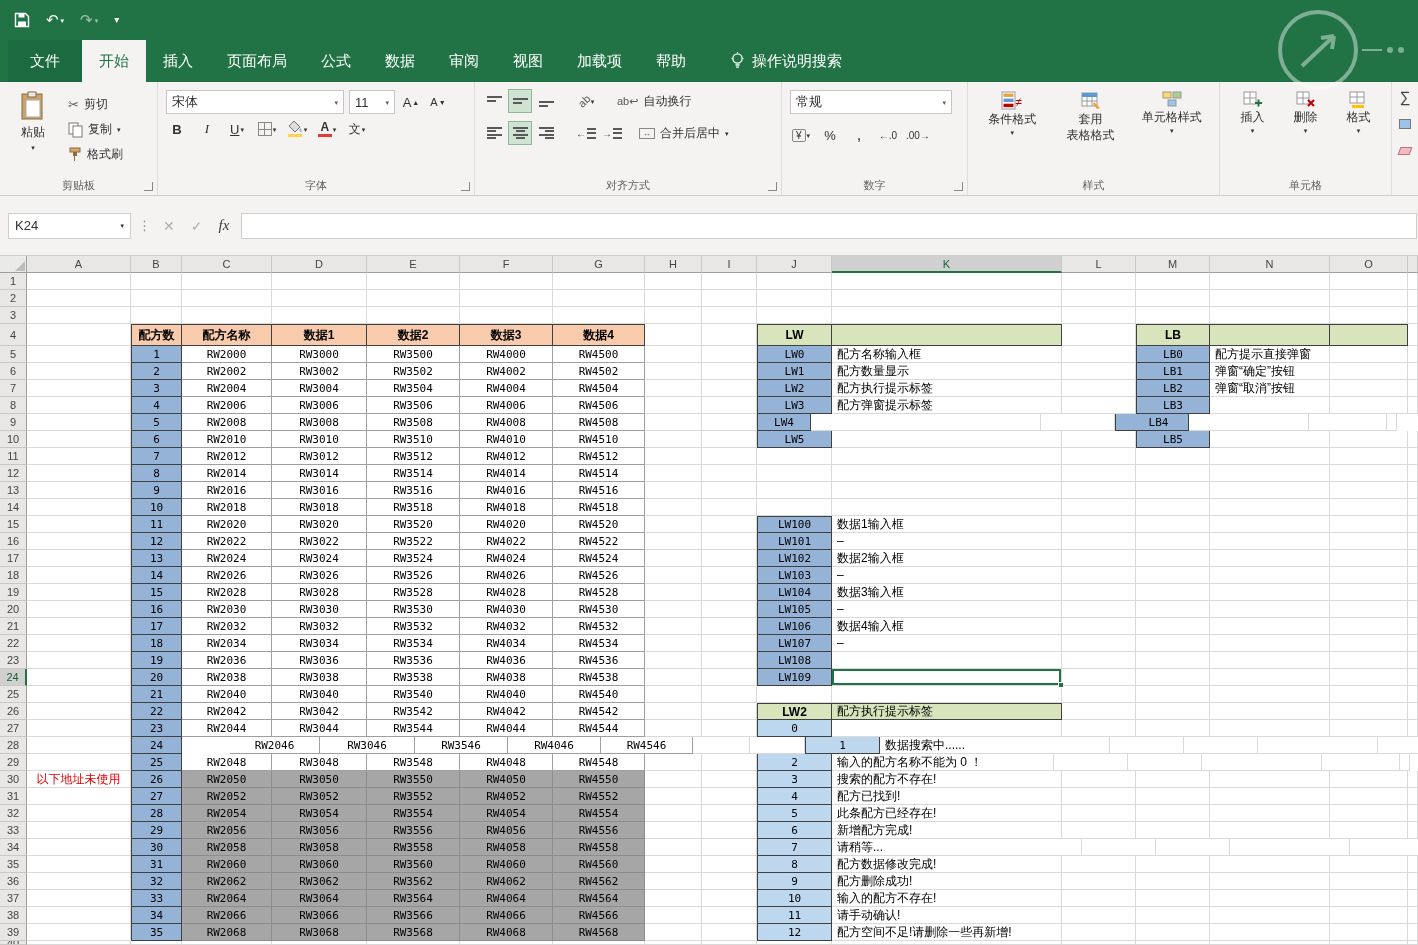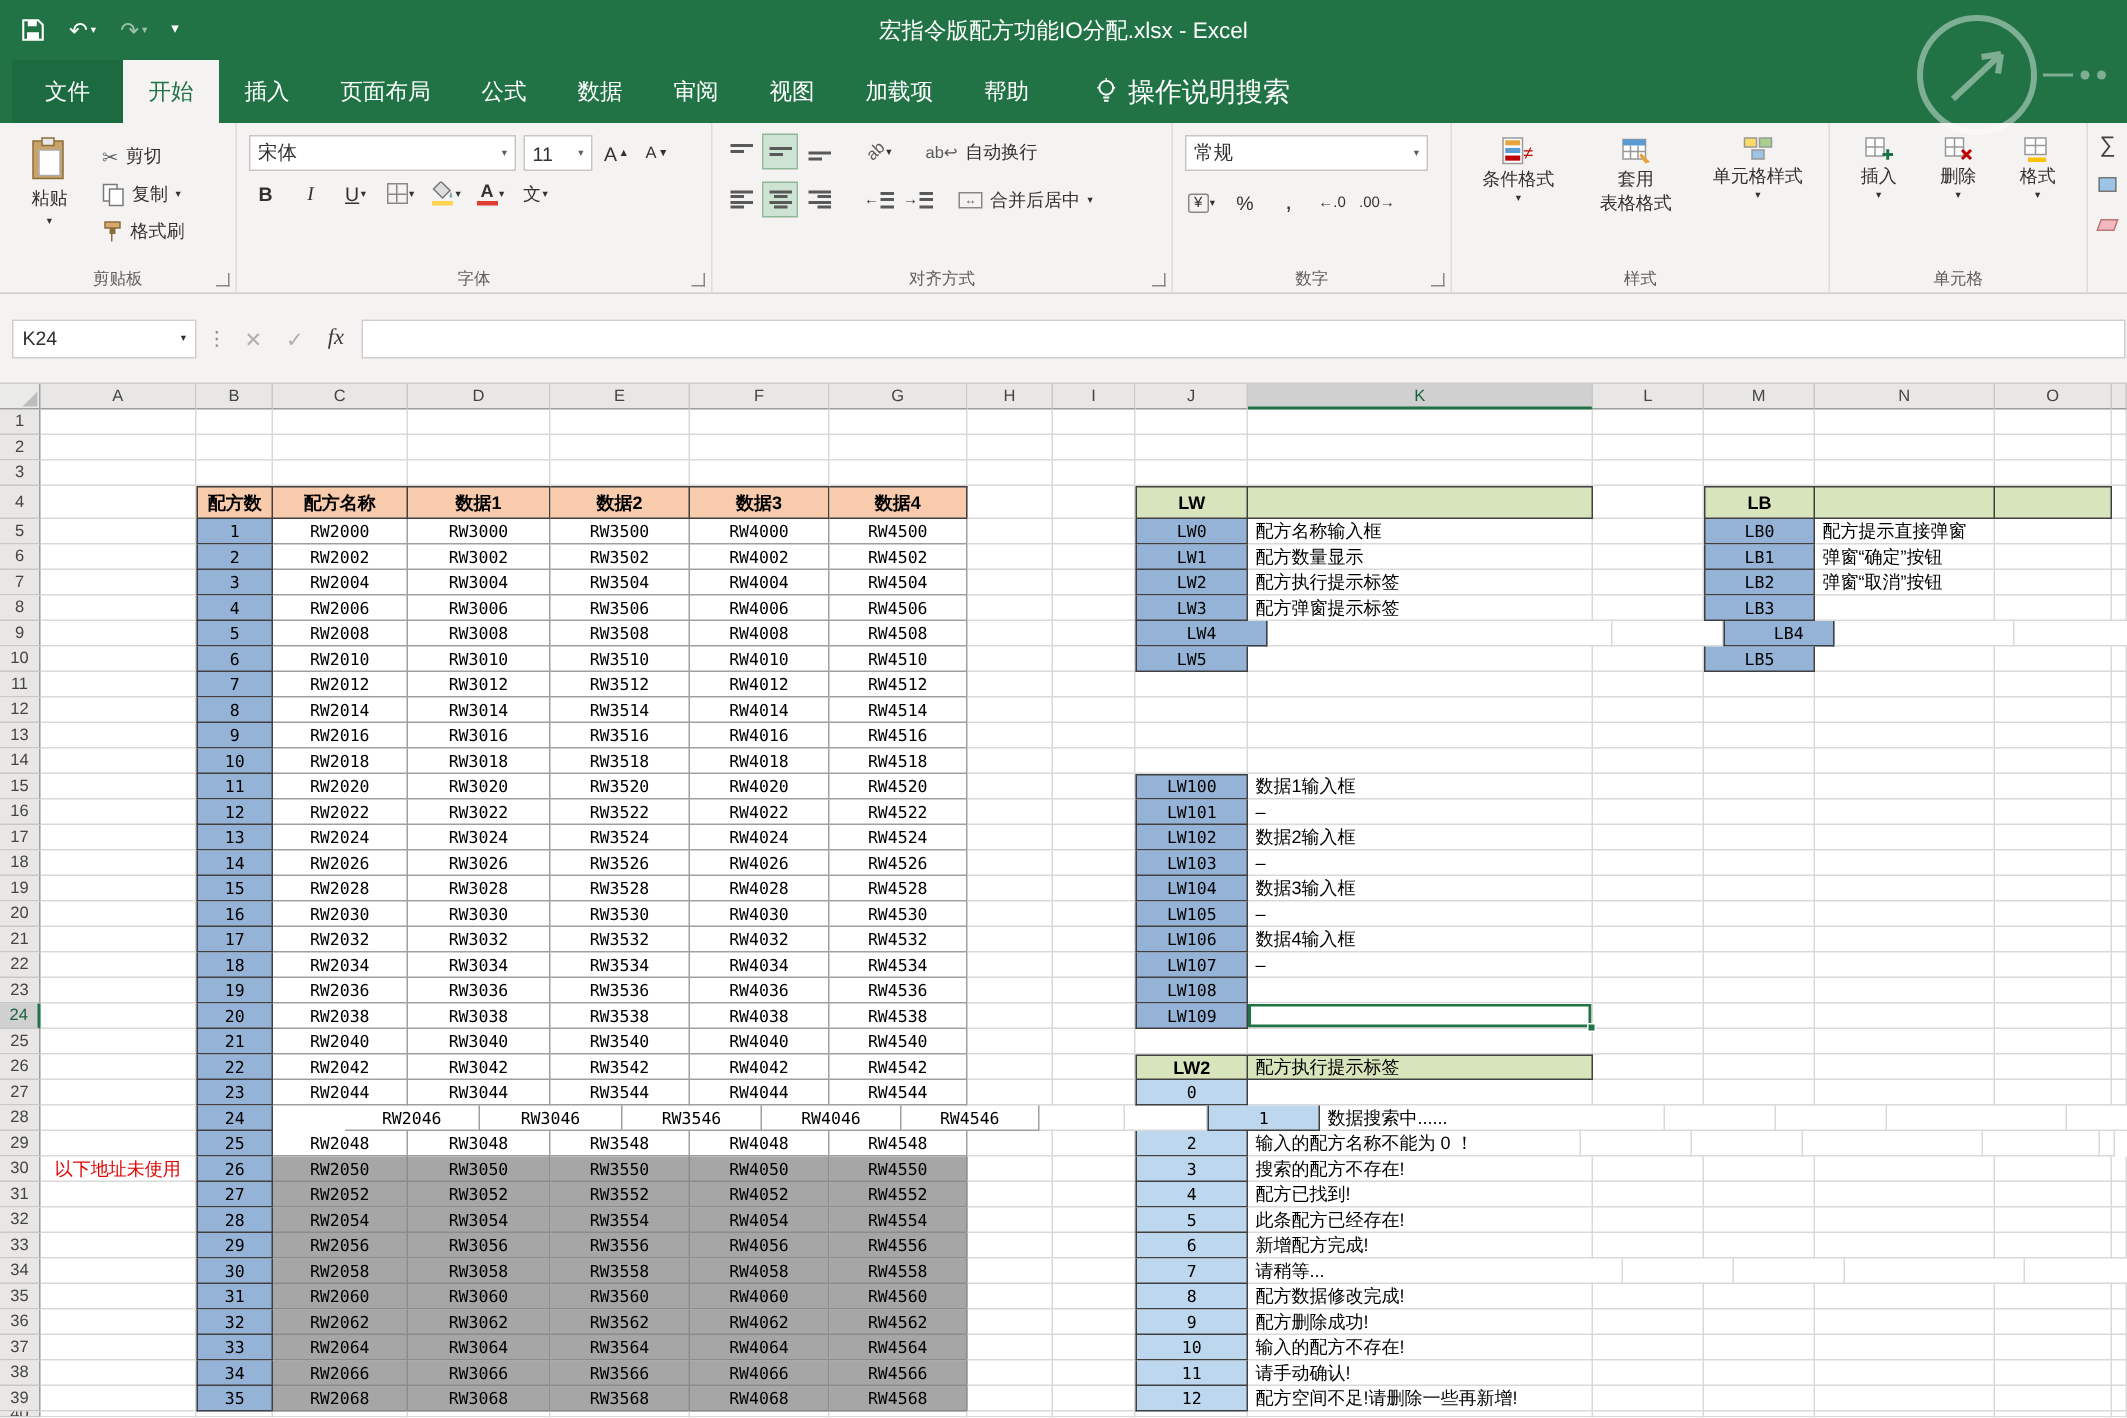--- a/index.html
+++ b/index.html
@@ -14,21 +14,21 @@
   .dim { opacity:.55; }
   .title { position:absolute; left:0; right:0; text-align:center; font-size:15px; pointer-events:none; }
   .watermark { position:absolute; top:4px; right:10px; opacity:.42; pointer-events:none; z-index:30; }
 
   
   .tabsrow { height:42px; background:#217346; display:flex; align-items:stretch; color:#fff; padding-left:8px; position:relative; z-index:1; }
   #ribbon-tabs { display:flex; }
   .tab { display:flex; align-items:center; padding:0 17px; font-size:15px; cursor:pointer; white-space:nowrap; }
   .tab.file { padding:0 22px; background:#1c6a40; }
   .tab.active { background:#f5f3f1; color:#217346; }
-  .searchbox { display:flex; align-items:center; gap:8px; margin-left:28px; font-size:18px; cursor:pointer; }
+  .searchbox { display:flex; align-items:center; gap:8px; margin-left:28px; font-size:15px; cursor:pointer; }
 
   
   .ribbon { height:114px; background:#f5f3f1; display:flex; border-bottom:1px solid #cfcdcb; position:relative; }
   .rgroup { position:relative; border-right:1px solid #dedcda; padding:4px 6px 18px; flex:none; }
   .rgroup-label { position:absolute; bottom:2px; left:0; right:0; text-align:center; font-size:11px; color:#605e5c; }
   .launcher { position:absolute; bottom:4px; right:4px; width:9px; height:9px; border-right:1.5px solid #8a8886; border-bottom:1.5px solid #8a8886; cursor:pointer; }
   .paste-btn { display:flex; flex-direction:column; align-items:center; width:54px; padding-top:5px; gap:3px; font-size:12px; cursor:pointer; }
   .clip-stack { display:flex; flex-direction:column; gap:8px; padding:10px 0 0 8px; font-size:12px; }
   .small-btn { display:flex; align-items:center; gap:5px; cursor:pointer; white-space:nowrap; }
   .frow { display:flex; align-items:center; gap:5px; margin:4px 2px; }
@@ -105,21 +105,20 @@
         <span class="caret">▾</span>
       </span>
     <span class="qbtn dim">
         <span style="font-size:15px">↷</span>
         <span class="caret">▾</span>
       </span>
     <span class="qbtn">
         <span class="caret" style="font-size:10px">▾</span>
       </span>
   </div>
-  <div class="title">宏指令版配方功能IO分配.xlsx - Excel</div>
   <svg class="watermark" width="150" height="92" viewBox="0 0 150 92">
     <circle cx="60" cy="46" r="38" fill="none" stroke="#ffffff" stroke-width="4"></circle>
     <path d="M44 62 L76 32 M76 32 l-13 2 M76 32 l-2 13" stroke="#ffffff" stroke-width="4" fill="none"></path>
     <line x1="104" y1="46" x2="124" y2="46" stroke="#ffffff" stroke-width="2"></line>
     <circle cx="132" cy="46" r="3" fill="#ffffff"></circle>
     <circle cx="143" cy="46" r="3" fill="#ffffff"></circle>
   </svg>
 </div>
 
 <div class="tabsrow">
@@ -611,21 +610,21 @@
         <div class="rh">9</div>
         <div class="cell" style="width: 104px;"></div>
         <div class="cell blue bl" style="width: 51px;">5</div>
         <div class="cell dat" style="width: 90px;">RW2008</div>
         <div class="cell dat" style="width: 95px;">RW3008</div>
         <div class="cell dat" style="width: 93px;">RW3508</div>
         <div class="cell dat" style="width: 93px;">RW4008</div>
         <div class="cell dat" style="width: 92px;">RW4508</div>
         <div class="cell" style="width: 57px;"></div>
         <div class="cell" style="width: 55px;"></div>
-        <div class="cell blue bl" style="width: 88px;">LW4</div>
+        <div class="cell blue bl" style="width: 54px;">LW4</div>
         <div class="cell" style="width: 230px;"></div>
         <div class="cell" style="width: 74px;"></div>
         <div class="cell blue bl" style="width: 74px; padding-left: 13px;">LB4</div>
         <div class="cell" style="width: 120px;"></div>
         <div class="cell" style="width: 78px;"></div>
         <div class="cell" style="width: 10px;"></div>
       </div>
       <div class="grow" style="height: 17px;">
         <div class="rh">10</div>
         <div class="cell" style="width: 104px;"></div>

